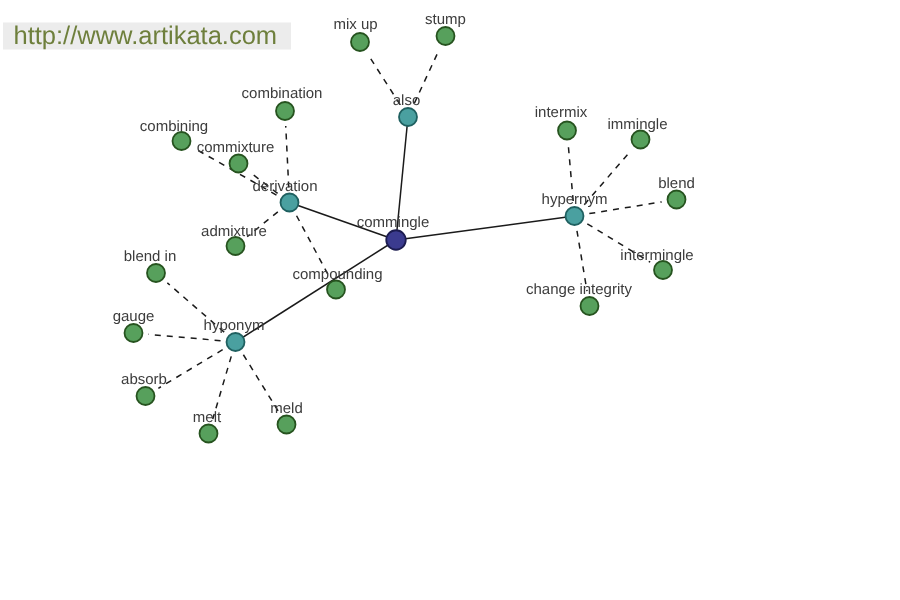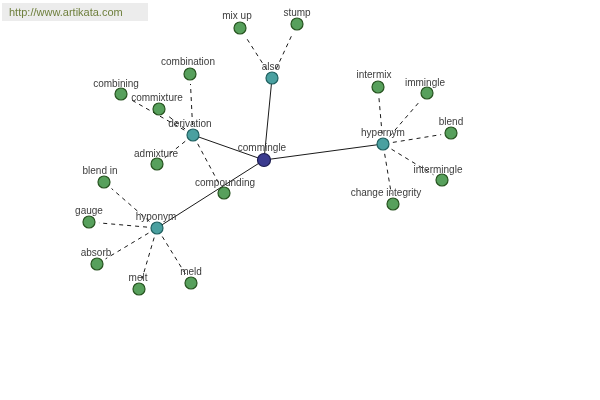--- a/index.html
+++ b/index.html
@@ -2,23 +2,23 @@
 <html><head>
 <meta charset="utf-8">
 <style>
   html,body{margin:0;padding:0;}
   body{
     width:600px;height:400px;overflow:hidden;background:#ffffff;
     font-family:"Liberation Sans",sans-serif;
   }
   .screen{position:relative;width:600px;height:400px;background:#ffffff;}
   .url-bar{
-    position:absolute;left:2px;top:3px;min-width:130px;height:14px;
+    position:absolute;left:2px;top:15px;min-width:130px;height:14px;
     padding:2px 9px 2px 7px;background:#ececec;
-    font-size:11px;line-height:14px;white-space:nowrap;
+    font-size:17px;line-height:14px;white-space:nowrap;
   }
   .graph-svg{position:absolute;left:0;top:0;}
   .node-label{
     font-family:"Liberation Sans",sans-serif;
     font-size:10px;
     text-anchor:middle;
     cursor:pointer;
   }
   .graph-node{cursor:pointer;}
 </style>

